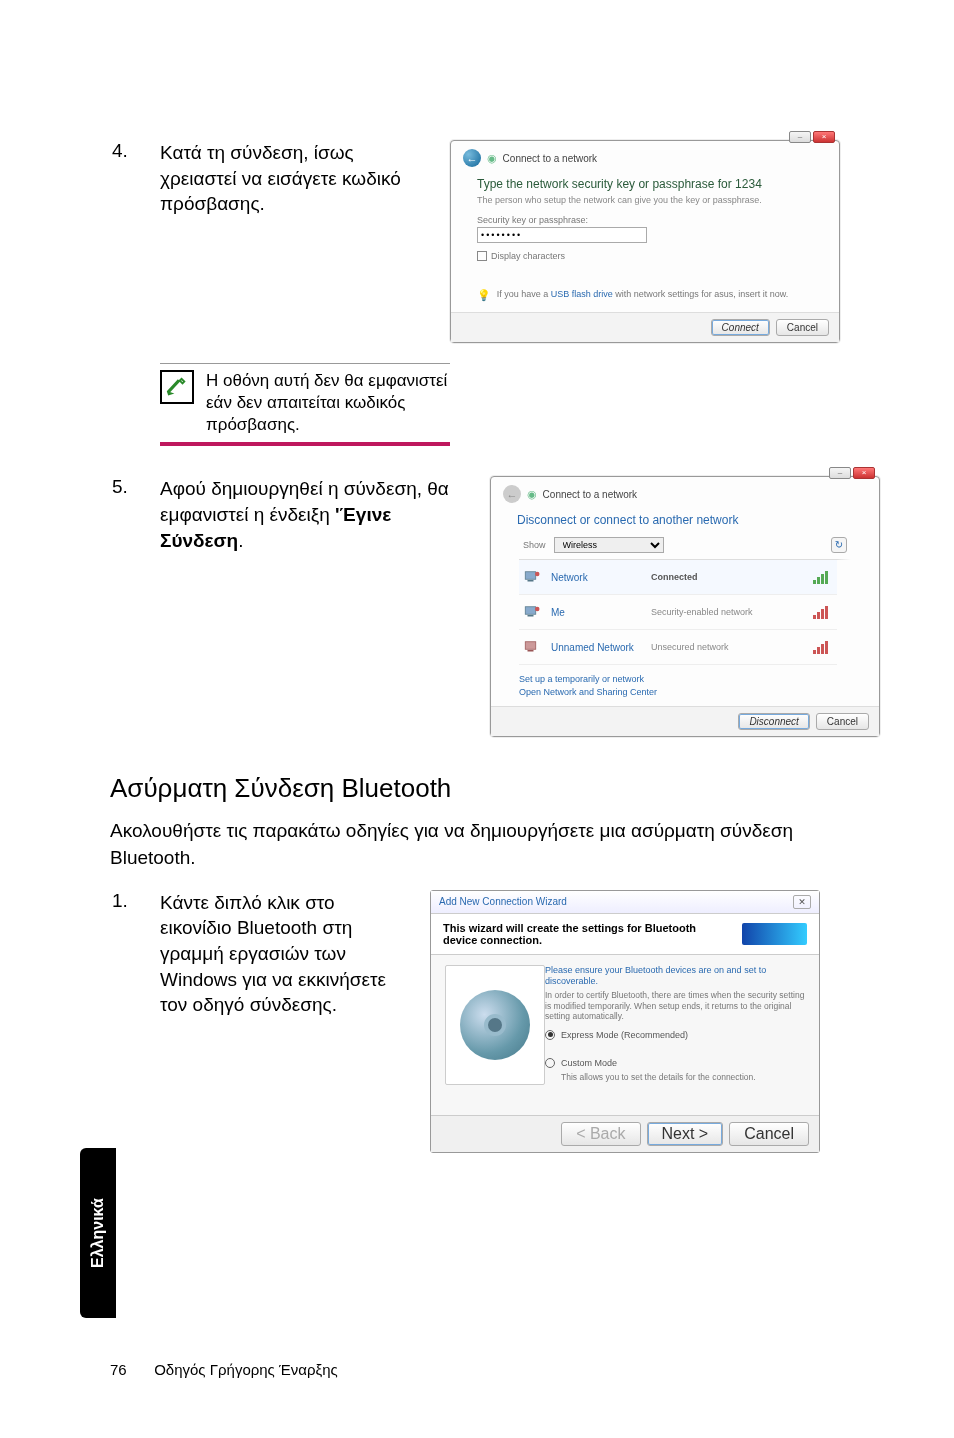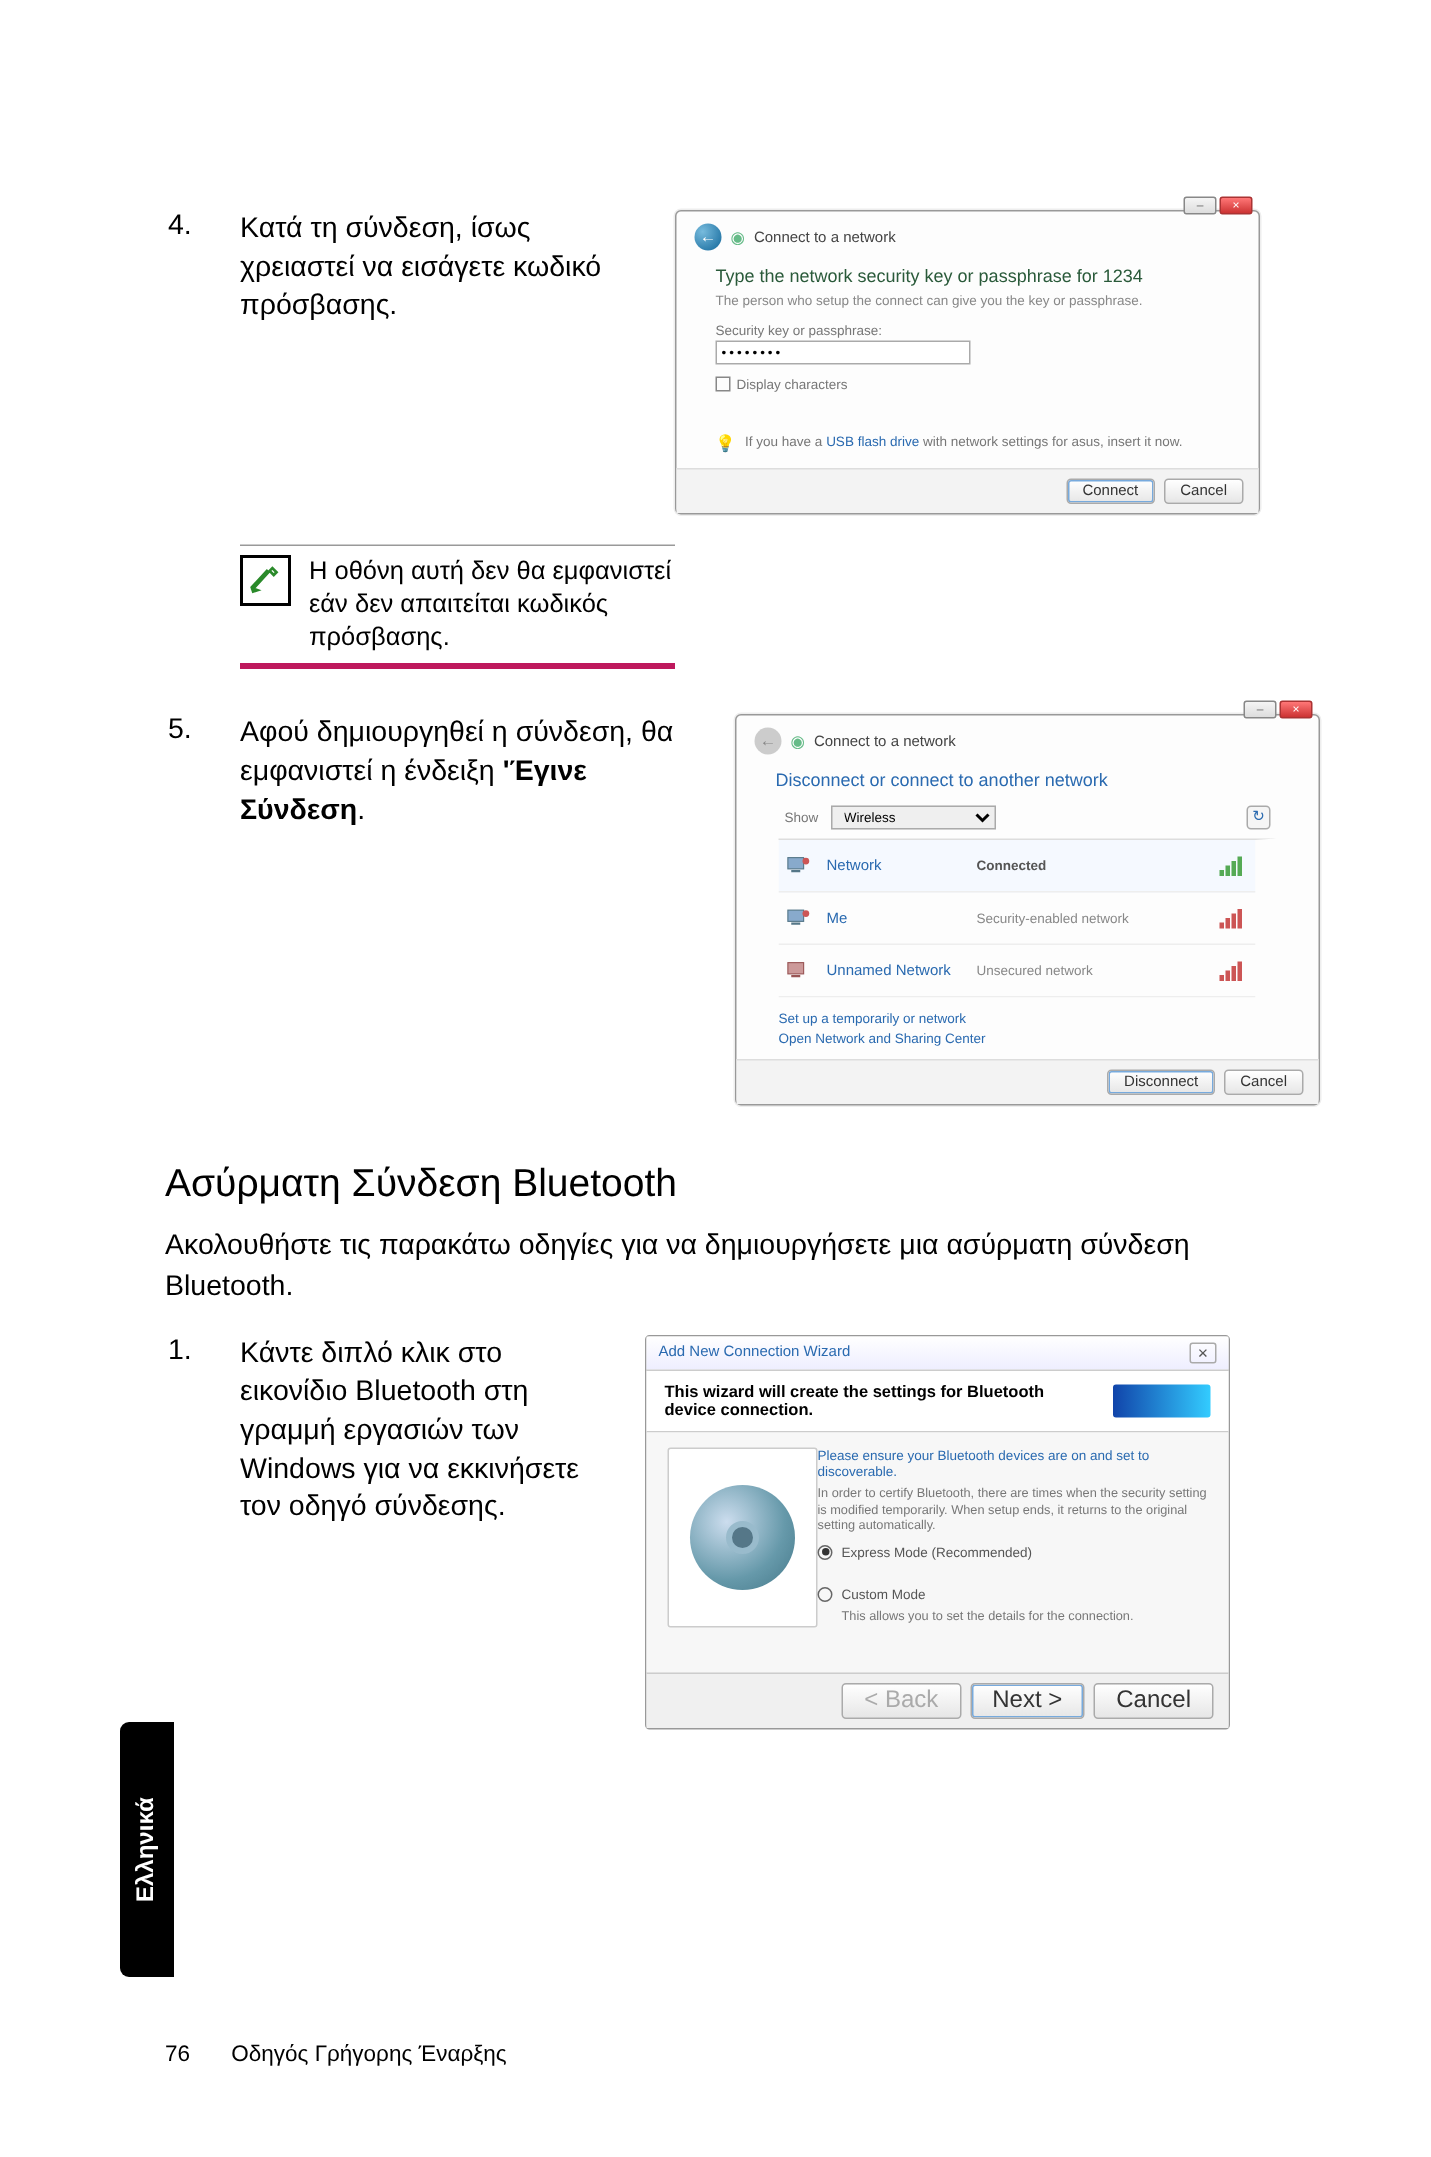--- a/index.html
+++ b/index.html
@@ -122,21 +122,21 @@
   .win .info-row .txt { font-size:9px; color:#777;}
   .win .info-row .lnk { color:#2a6ab0;}
   .win .btnbar {
     border-top:1px solid #ddd; background:#f3f3f3;
     padding:6px 10px; display:flex; justify-content:flex-end; gap:6px;
   }
   .win .btn {
     border:1px solid #aaa; border-radius:3px; background:linear-gradient(#fff,#e6e6e6);
     padding:2px 10px; font-size:10px; color:#333;
   }
-  .win .btn.primary { box-shadow: 0 0 0 1px #7ad inset; }
+  .win .btn.primary { box-shadow: 0 0 0 1px #7ad inset; font-style: italic; }
 
   
   .netrow {
     padding:6px 32px; display:flex; align-items:center; gap:8px;
   }
   .netrow .show-lbl { color:#777; font-size:9px;}
   .netrow select { border:1px solid #aaa; font-size:9px; padding:1px 4px; width:110px;}
   .netrow .refresh { margin-left:auto; width:16px;height:16px;border:1px solid #aaa;border-radius:3px;background:#f5f5f5;color:#2a6ab0;text-align:center;font-size:10px;line-height:14px;}
   .list {
     margin: 0 28px 4px 28px; border-top:1px solid #ddd;
@@ -249,21 +249,21 @@
           <span>–</span>
           <span class="close">×</span>
         </div>
         <div class="hdr">
           <span class="back">←</span>
           <span class="globe">◉</span>
           <span>Connect to a network</span>
         </div>
         <div class="body">
           <div class="title">Type the network security key or passphrase for 1234</div>
-          <div class="sub">The person who setup the connect can give you the key or passphrase.</div>
+          <div class="sub">The person who setup the network can give you the key or passphrase.</div>
           <span class="lbl">Security key or passphrase:</span>
           <input type="text" value="••••••••" style="">
           <div class="chk">
             <span class="box"></span>
             <span>Display characters</span>
           </div>
           <div class="info-row">
             <span class="bulb">💡</span>
             <span class="txt">
               <span>If you have a </span><span class="lnk">USB flash drive</span><span> with network settings for asus, insert it now.</span>

